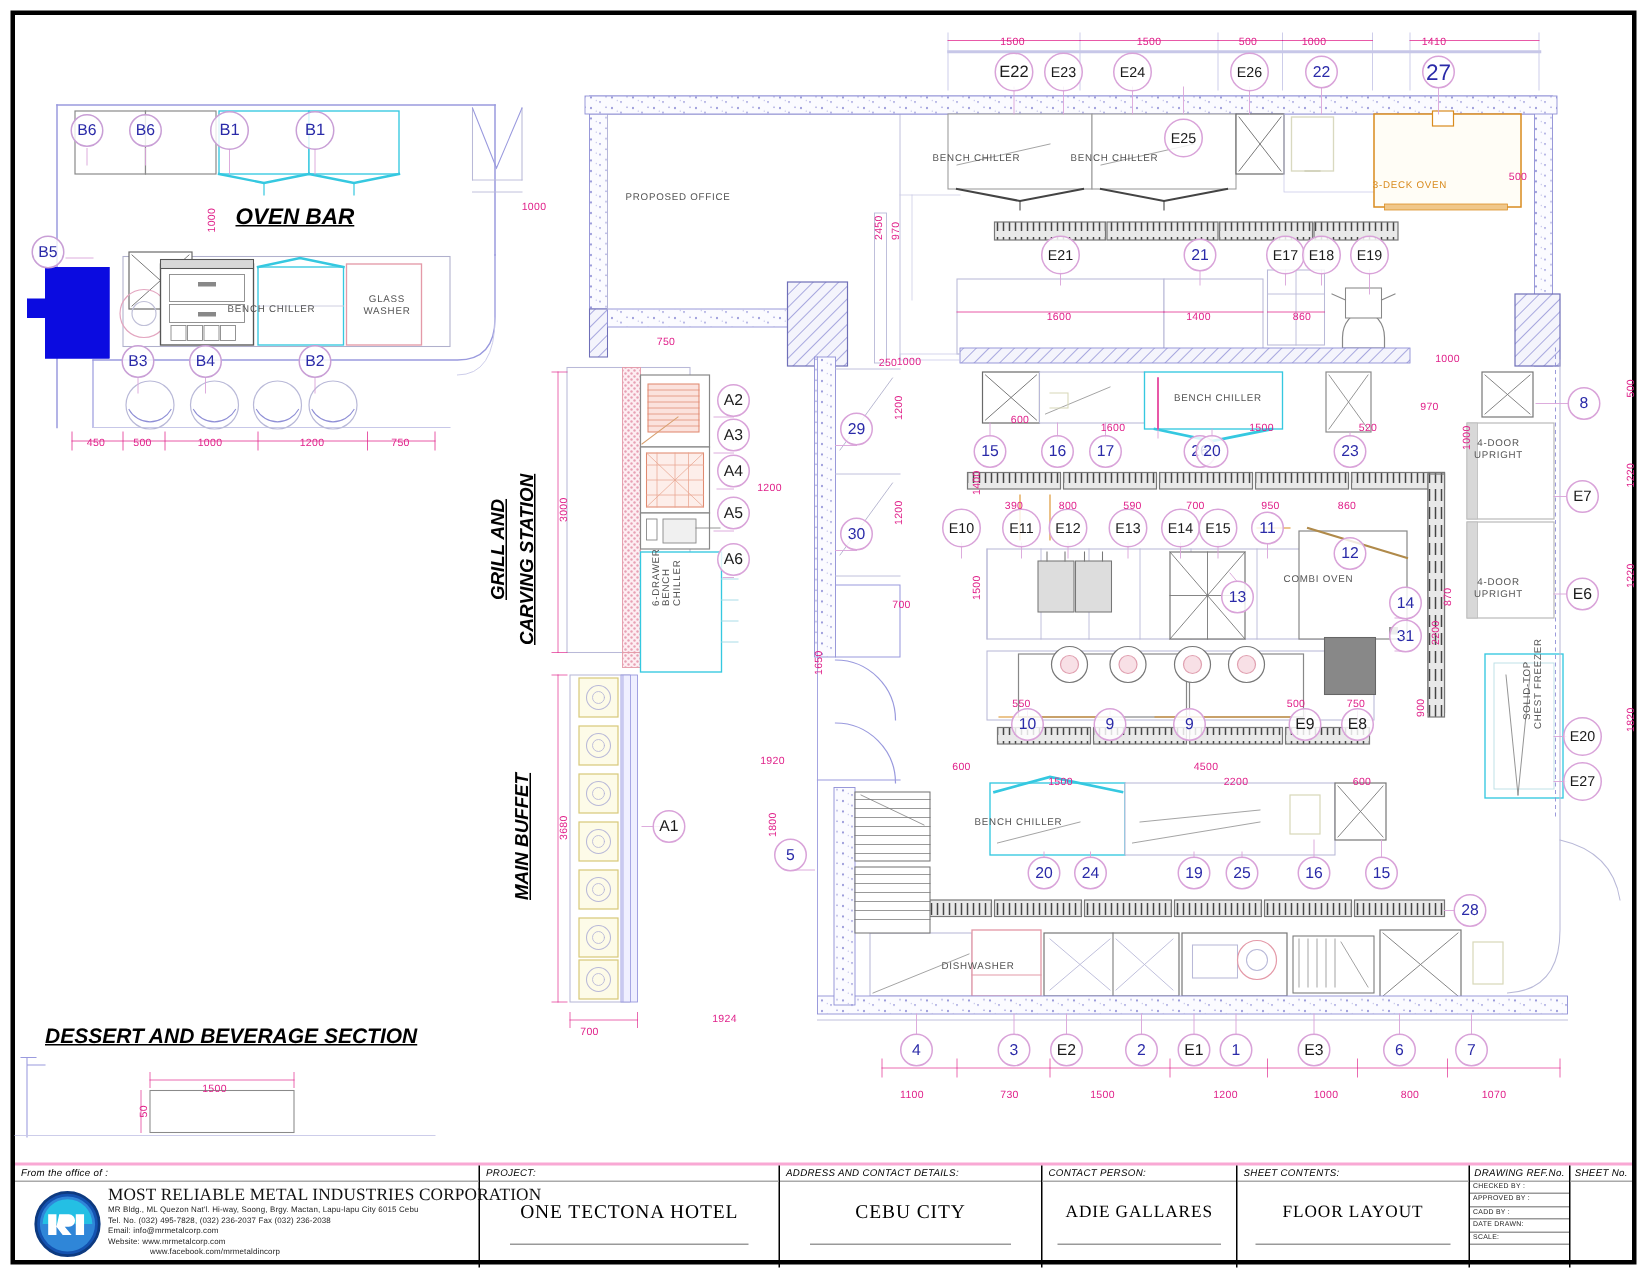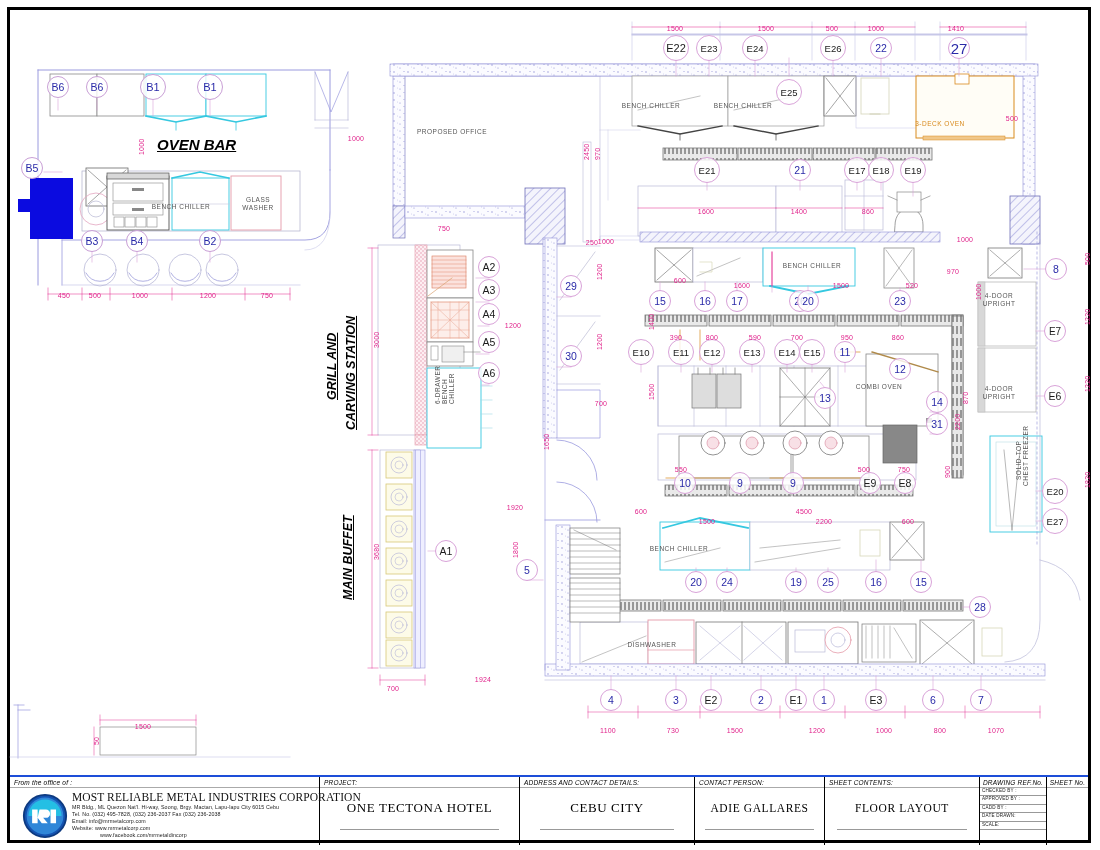--- a/index.html
+++ b/index.html
@@ -16,21 +16,21 @@
   .dim{position:absolute;color:#e0218a;font-size:7px;letter-spacing:.2px;white-space:nowrap;
        font-family:"Liberation Sans",sans-serif;}
   .dim.v{transform:rotate(-90deg);transform-origin:left top;}
   .lbl{position:absolute;color:#555;font-size:6.5px;letter-spacing:.5px;white-space:nowrap;}
   .lbl.v{transform:rotate(-90deg);transform-origin:left top;}
   .lbl.orange{color:#d98b1e;}
   .secttl{position:absolute;font-style:italic;font-weight:bold;color:#000;
            text-decoration:underline;white-space:nowrap;font-family:"Liberation Sans",sans-serif;}
   .secttl.v{transform:rotate(-90deg);transform-origin:left top;}
   
-  #titleblock{position:absolute;left:10px;top:775px;width:1078px;height:68px;border-top:2px solid #1d4ed8;box-sizing:border-box;}
+  #titleblock{position:absolute;left:10px;top:775px;width:1078px;height:68px;border-top:2px solid #f9a8d4;box-sizing:border-box;}
   .tbcell{position:absolute;top:0;height:68px;box-sizing:border-box;border-right:1px solid #000;}
   .tbhdr{font-style:italic;font-size:6.5px;color:#000;padding:2px 0 0 4px;letter-spacing:.2px;
          border-bottom:1px solid #aaa;height:11px;box-sizing:border-box;}
   .tbbig{display:flex;align-items:center;justify-content:center;height:40px;
          font-family:"Liberation Serif",serif;font-size:13px;letter-spacing:.6px;}
   .tbunder{border-bottom:1px solid #999;margin:0 20px;height:1px;}
   .mini{font-size:4.6px;color:#222;border-bottom:1px solid #999;height:8.4px;
         box-sizing:border-box;padding-left:2px;letter-spacing:.2px;white-space:nowrap;}
   #logo{position:absolute;left:12px;top:16px;width:46px;height:46px;}
   #co-name{position:absolute;left:62px;top:14px;font-family:"Liberation Serif",serif;
@@ -607,20 +607,21 @@
       <div class="lbl orange" style="left: 940px; top: 120px; transform: translateX(-50%);">3-DECK OVEN</div>
     </div>
 
   <div class="secttl" style="left:157px;top:136px;font-size:15px;">OVEN BAR</div>
 
   <div class="secttl v" style="left:325px;top:400px;font-size:12.5px;">GRILL AND</div>
   <div class="secttl v" style="left:344px;top:430px;font-size:12.5px;">CARVING STATION</div>
 
   <div class="secttl v" style="left:341px;top:600px;font-size:12.5px;">MAIN BUFFET</div>
 
+  <div class="secttl" style="left:30px;top:682px;font-size:14px;">DESSERT AND BEVERAGE SECTION</div>
 
   <div id="titleblock">
 
     <div class="tbcell" style="left:0;width:310px;">
       <div class="tbhdr">From the office of :</div>
       <svg id="logo" viewBox="0 0 100 100">
         <circle cx="50" cy="50" r="46" fill="#1452b0"></circle>
         <circle cx="50" cy="50" r="40" fill="#2f86d8"></circle>
         <path d="M14,50 a36,36 0 0,1 72,0 Z" fill="#21d2e8" opacity=".75"></path>
         <path d="M22,36 h12 v30 h-12 Z M38,36 h14 a9,9 0 0,1 0,18 h-6 l10,12 h-13 l-9,-12 Z

